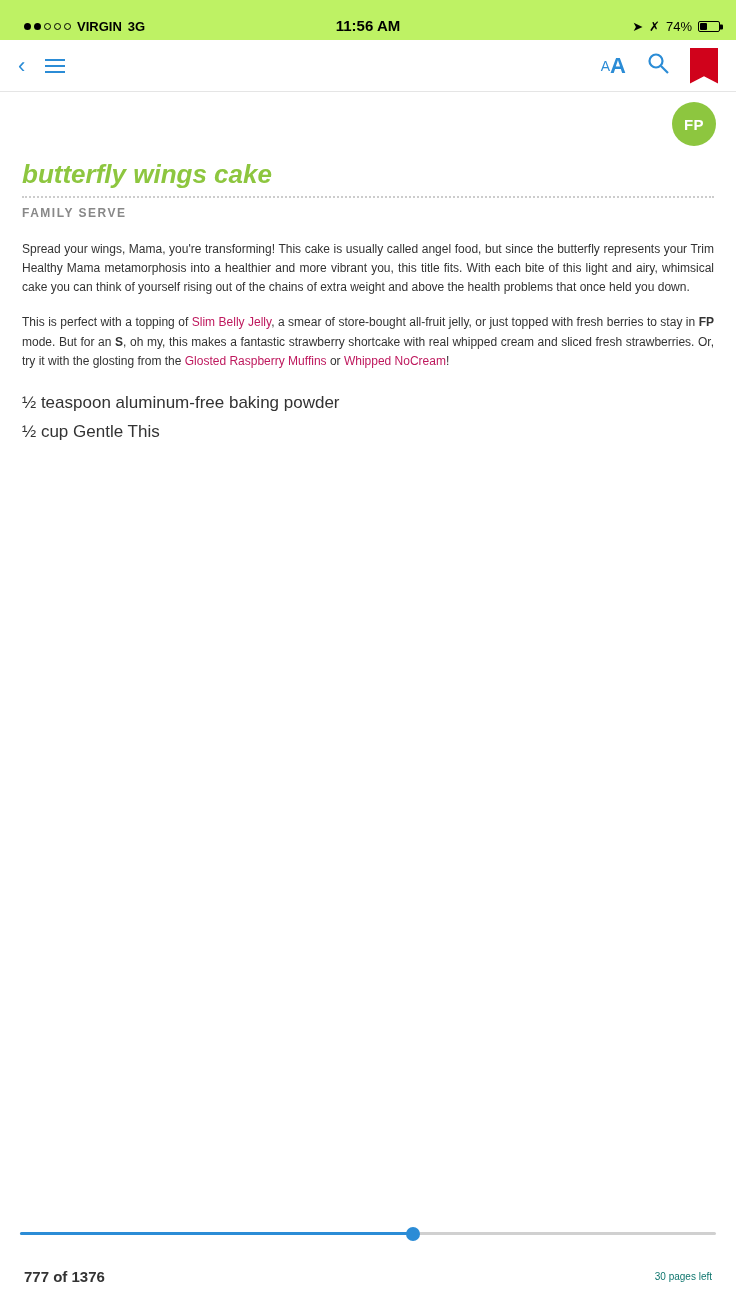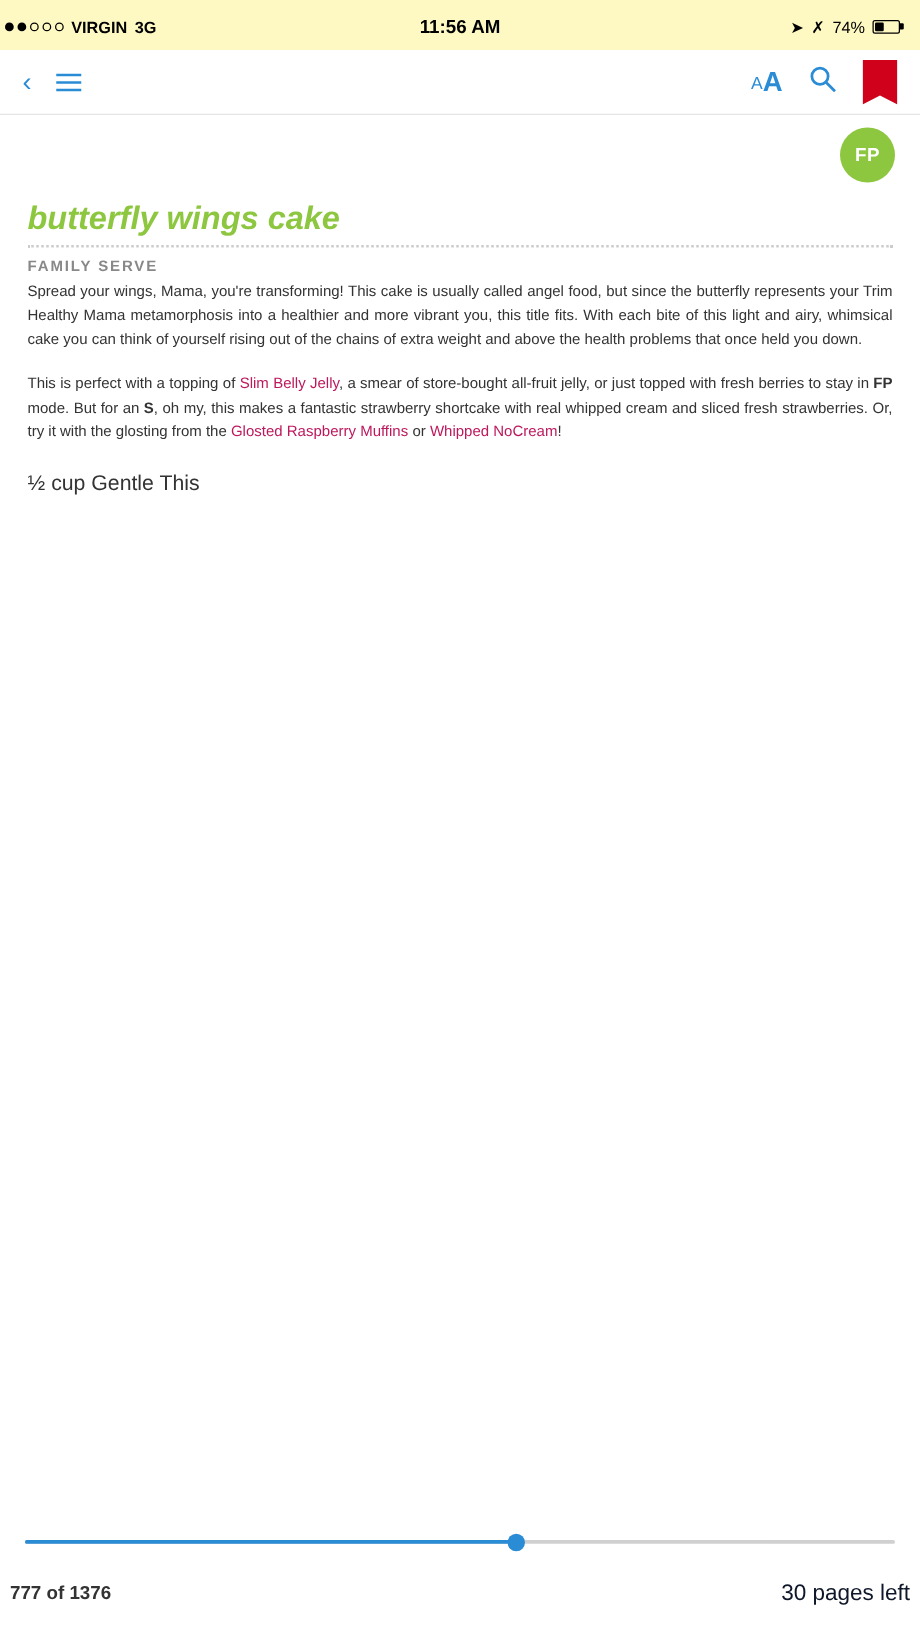--- a/index.html
+++ b/index.html
@@ -11,24 +11,24 @@
       background: #ffffff;
       font-family: -apple-system, 'Helvetica Neue', Arial, sans-serif;
       position: relative;
       overflow-x: hidden;
     }
 
     
     .status-bar {
       display: flex;
       justify-content: space-between;
-      align-items: center;
-      padding: 8px 16px 6px 4px;
+      align-items: flex-end;
+      padding: 8px 16px 6px 24px;
       height: 40px;
-      background: #fef9c3;
+      background: #bef264;
     }
     .status-left {
       display: flex;
       align-items: center;
       gap: 6px;
       font-size: 13px;
       font-weight: 600;
       color: #000;
     }
     .signal-dots {
@@ -167,21 +167,21 @@
       border-top: 2px dotted #ccc;
       margin: 6px 0 8px 0;
     }
 
     .category-label {
       font-size: 12px;
       font-weight: 600;
       letter-spacing: 1.5px;
       color: #888;
       text-transform: uppercase;
-      margin-bottom: 4px;
+      margin-bottom: 20px;
     }
 
     .body-text {
       font-size: 12px;
       line-height: 1.6;
       color: #333;
       text-align: justify;
       margin-bottom: 16px;
     }
 
@@ -233,30 +233,30 @@
       cursor: pointer;
     }
 
     .page-footer {
       position: absolute;
       bottom: 24px;
       left: 0; right: 0;
       display: flex;
       justify-content: space-between;
       align-items: center;
-      padding: 0 8px;
+      padding: 0 24px;
     }
     .page-number {
       font-size: 15px;
       font-weight: 700;
       color: #333;
     }
     .pages-left {
-      font-size: 18px;
-      color: #0f172a;
+      font-size: 10px;
+      color: #0f766e;
     }
   </style>
 </head>
 <body>
 
 <div class="status-bar">
   <div class="status-left">
     <div class="signal-dots">
       <div class="dot filled"></div>
       <div class="dot filled"></div>
@@ -313,20 +313,21 @@
   <hr class="dotted-divider">
   <div class="category-label">FAMILY SERVE</div>
 
   <p class="body-text">Spread your wings, Mama, you're transforming! This cake is usually called angel food, but since the butterfly represents your Trim Healthy Mama metamorphosis into a healthier and more vibrant you, this title fits. With each bite of this light and airy, whimsical cake you can think of yourself rising out of the chains of extra weight and above the health problems that once held you down.</p>
 
   <p class="body-text">
     <span>This is perfect with a topping of </span><a class="link" href="#">Slim Belly Jelly</a><span>, a smear of store-bought all-fruit jelly, or just topped with fresh berries to stay in </span><span class="bold">FP</span><span> mode. But for an </span><span class="bold">S</span><span>, oh my, this makes a fantastic strawberry shortcake with real whipped cream and sliced fresh strawberries. Or, try it with the glosting from the </span><a class="link" href="#">Glosted Raspberry Muffins</a><span> or </span><a class="link" href="#">Whipped NoCream</a><span>!</span>
   </p>
 
   <div class="ingredients">
+    <div class="ingredient-item">½ teaspoon aluminum-free baking powder</div>
     <div class="ingredient-item">½ cup Gentle This</div>
   </div>
 </div>
 
 <div class="progress-section">
   <div class="progress-track">
     <div class="progress-fill" style="width: 56.5%"></div>
     <div class="progress-thumb" style="left: calc(56.5% - 7px)"></div>
   </div>
 </div>

